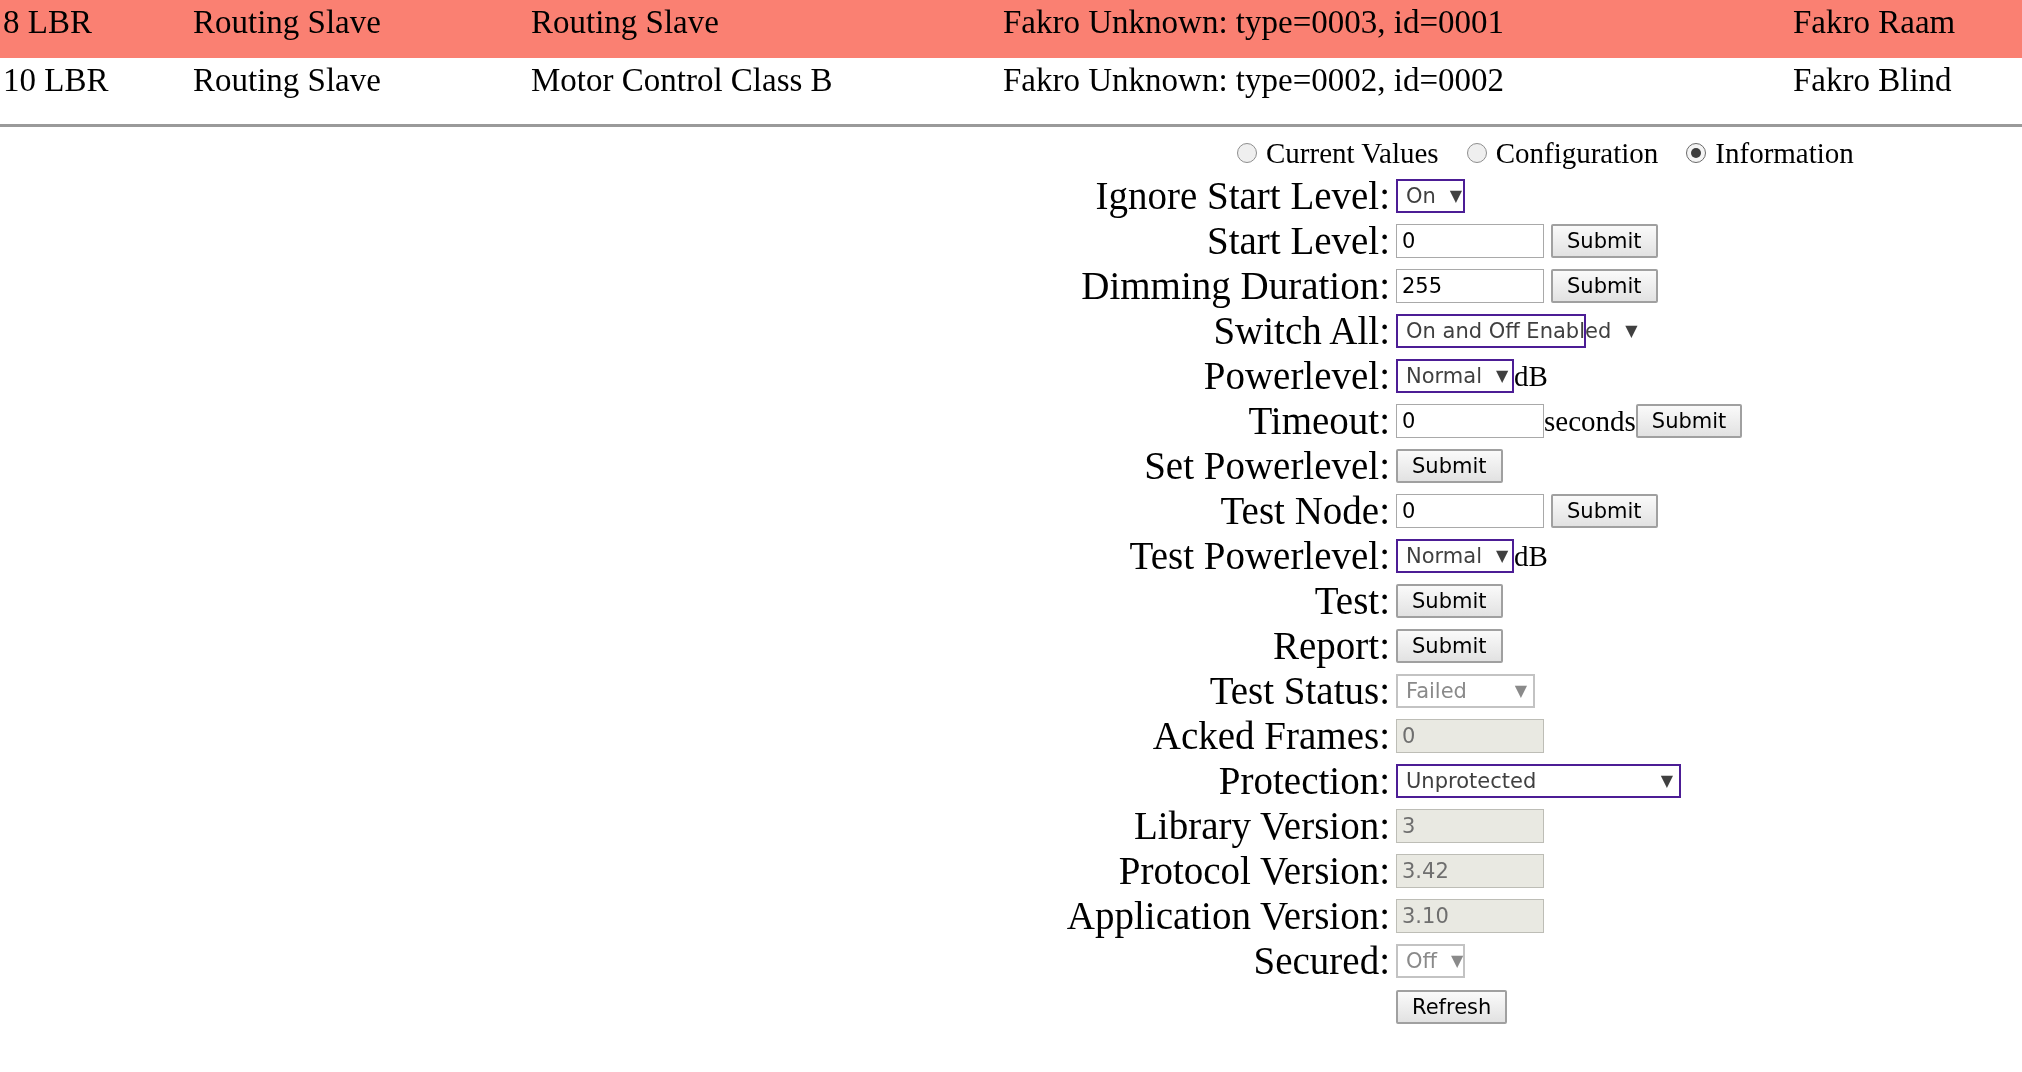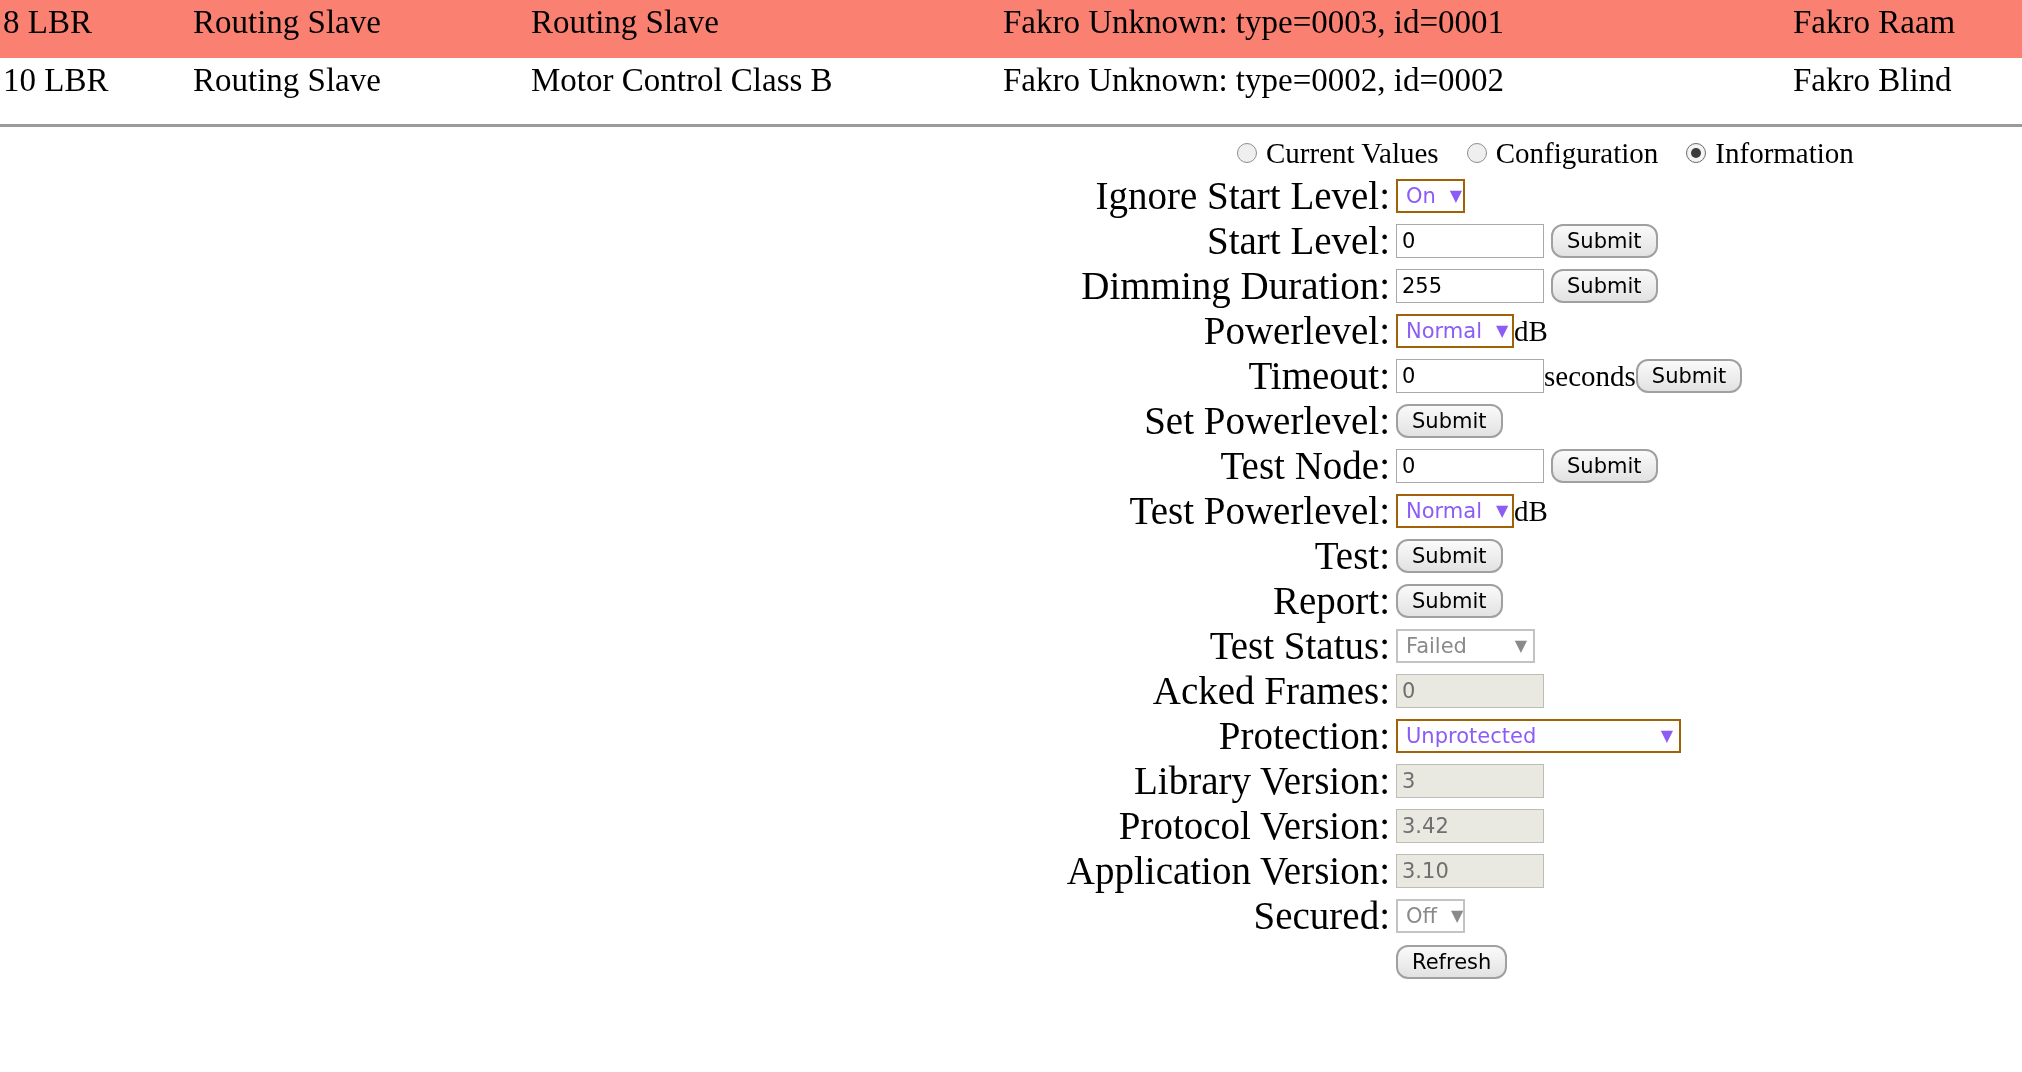--- a/index.html
+++ b/index.html
@@ -136,23 +136,23 @@
     background: #e9e9e2;
     color: #6f6f6f;
     border: 1px solid #bdbdb6;
   }
   .txt.w148 { width: 148px; }
 
   .sel {
     font-family: "DejaVu Sans", "Liberation Sans", sans-serif;
     font-size: 21px;
     line-height: 21px;
-    color: #8b5cf6;
+    color: #404040;
     background: #ffffff;
-    border: 2px solid #a16207;
+    border: 2px solid #4c1d95;
     height: 34px;
     box-sizing: border-box;
     display: inline-flex;
     align-items: center;
     justify-content: space-between;
     padding: 0 6px 0 8px;
     vertical-align: middle;
   }
   .sel.disabled {
     color: #8a8a8a;
@@ -173,21 +173,21 @@
 
   .btn {
     font-family: "DejaVu Sans", "Liberation Sans", sans-serif;
     font-size: 21px;
     line-height: 21px;
     color: #000;
     height: 34px;
     box-sizing: border-box;
     padding: 0 14px;
     border: 2px solid #a0a0a0;
-    border-radius: 12px;
+    border-radius: 2px;
     background: linear-gradient(#fafafa, #e2e2e2);
     vertical-align: middle;
     cursor: default;
     display: inline-flex;
     align-items: center;
     justify-content: center;
     min-width: 86px;
   }
   .btn.refresh { min-width: 104px; }
 
@@ -263,20 +263,29 @@
       </tr>
 
       <tr>
         <td class="lbl-cell">Dimming Duration:</td>
         <td class="ctl-cell">
           <input class="txt w148" type="text" value="255" style="">
           <span class="btn">Submit</span>
         </td>
       </tr>
 
+      <tr>
+        <td class="lbl-cell">Switch All:</td>
+        <td class="ctl-cell">
+          <span class="sel w-switchall">
+            <span>On and Off Enabled</span>
+            <span class="arrow">▼</span>
+          </span>
+        </td>
+      </tr>
 
       <tr>
         <td class="lbl-cell">Powerlevel:</td>
         <td class="ctl-cell">
           <span class="sel w-power">
             <span>Normal</span>
             <span class="arrow">▼</span>
           </span><span class="unit">dB</span>
         </td>
       </tr>

